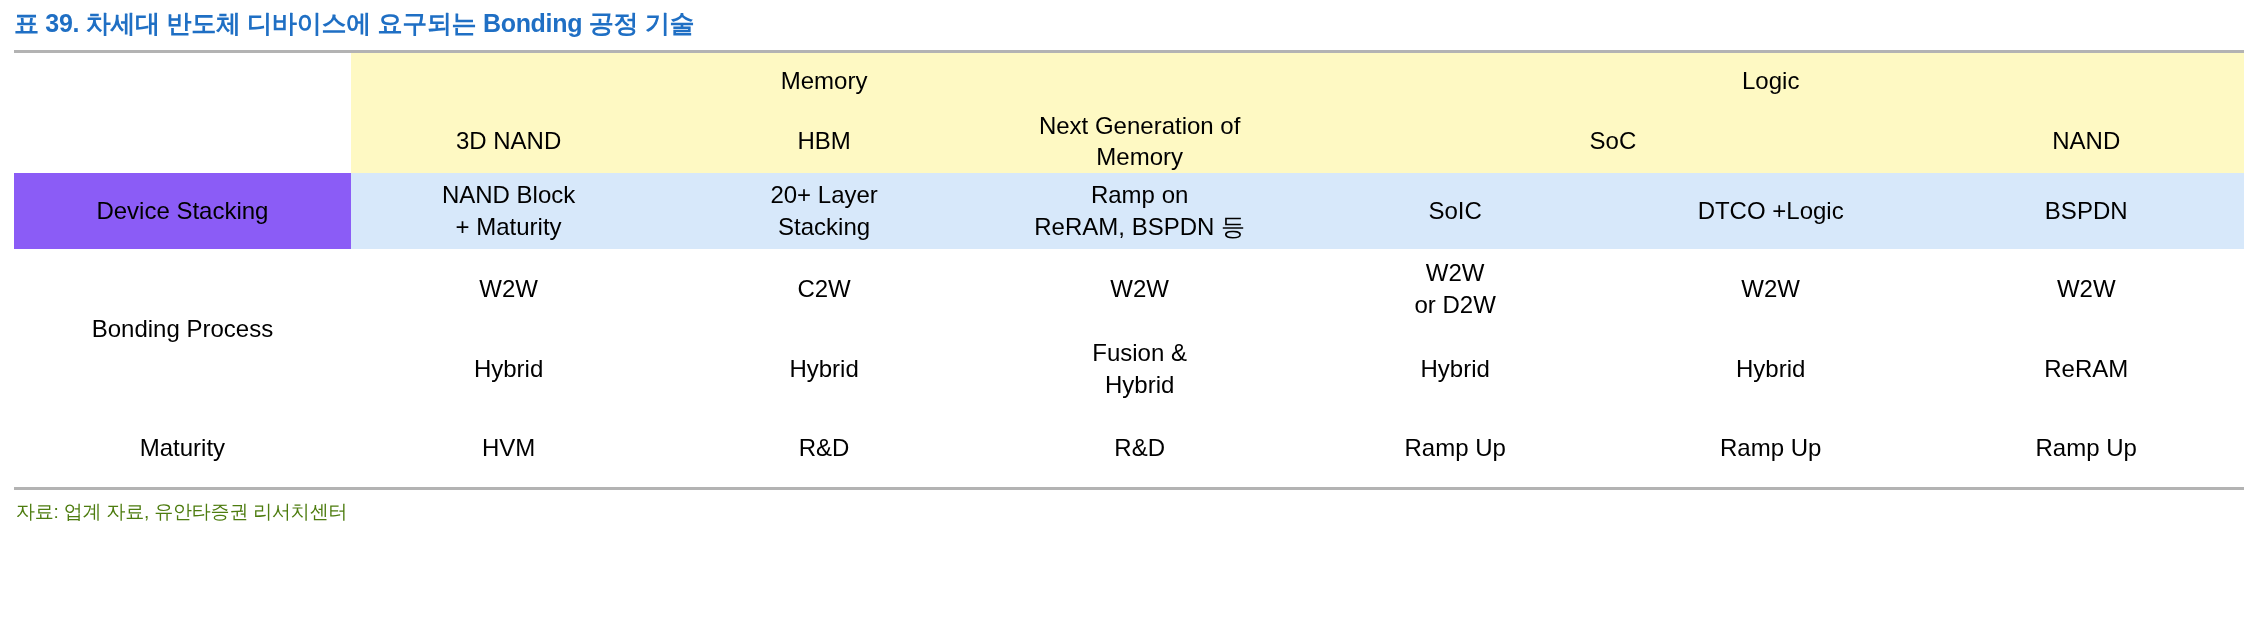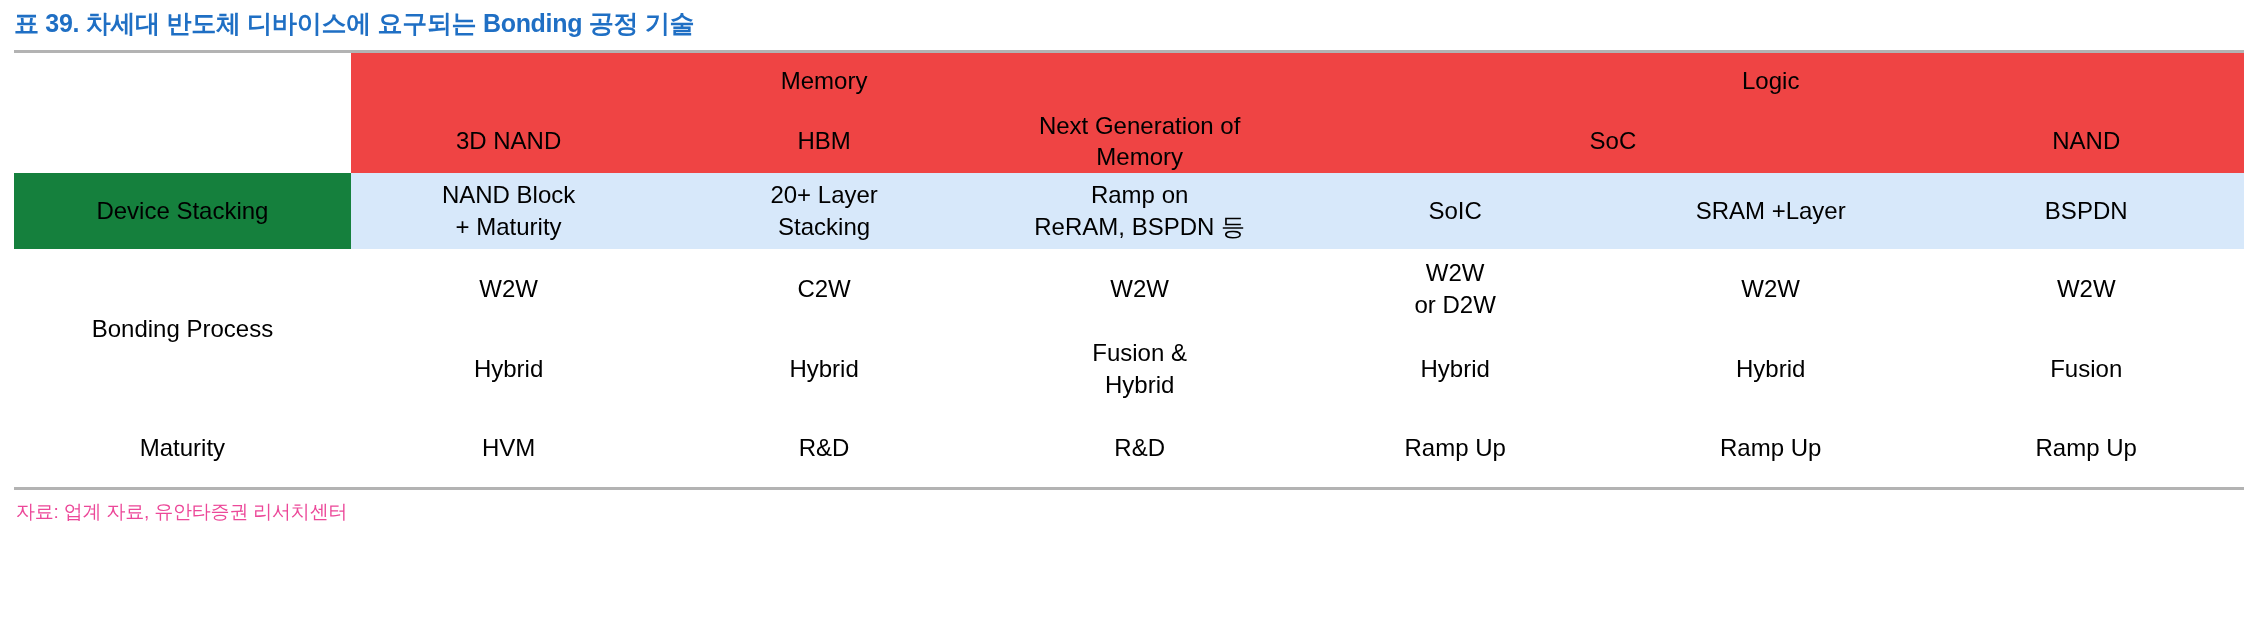--- a/index.html
+++ b/index.html
@@ -50,21 +50,21 @@
     font-weight: normal;
     color: #000000;
     font-size: 24px;
     line-height: 1.32;
     padding: 0;
   }
 
   
   .hdr-group,
   .hdr-sub {
-    background: #ef4444;
+    background: #fef9c3;
     font-weight: bold;
     font-size: 24px;
     color: #000;
   }
   .hdr-blank {
     background: #ffffff;
   }
   .hdr-group { height: 58px; }
   .hdr-sub   { height: 60px; }
 
@@ -74,34 +74,34 @@
     font-size: 25px;
     color: #000;
     background: inherit;
   }
 
   
   tr.row-blue td {
     background: #d7e8fa;
     height: 76px;
   }
-  tr.row-blue td.row-label { background: #15803d; }
+  tr.row-blue td.row-label { background: #8b5cf6; }
 
   
   tr.row-plain td { height: 80px; background:#ffffff; }
 
   
   .vsep { border-left: 1px solid #d5d5d5; }
 
   
   .hsep-top { border-top: 1px solid #d5d5d5; }
 
   .source-note {
     font-size: 19px;
-    color: #ec4899;
+    color: #4d7c0f;
     padding: 9px 0 0 2px;
     letter-spacing: -0.2px;
     white-space: nowrap;
   }
 
   .stack-line { display: block; }
 </style>
 </head>
 <body>
 
@@ -150,21 +150,21 @@
         <span class="stack-line">Stacking</span>
       </td>
       <td class="vsep">
         <span class="stack-line">Ramp on</span>
         <span class="stack-line">ReRAM, BSPDN 등</span>
       </td>
       <td class="vsep">
         <span class="stack-line">SoIC</span>
       </td>
       <td class="vsep">
-        <span class="stack-line">SRAM +Layer</span>
+        <span class="stack-line">DTCO +Logic</span>
       </td>
       <td class="vsep">
         <span class="stack-line">BSPDN</span>
       </td>
     </tr>
 
     <tr class="row-plain">
       <td class="row-label" rowspan="2">Bonding Process</td>
       <td class="vsep">
         <span class="stack-line">W2W</span>
@@ -198,21 +198,21 @@
         <span class="stack-line">Fusion &amp;</span>
         <span class="stack-line">Hybrid</span>
       </td>
       <td class="vsep hsep-top">
         <span class="stack-line">Hybrid</span>
       </td>
       <td class="vsep hsep-top">
         <span class="stack-line">Hybrid</span>
       </td>
       <td class="vsep hsep-top">
-        <span class="stack-line">Fusion</span>
+        <span class="stack-line">ReRAM</span>
       </td>
     </tr>
 
     <tr class="row-plain">
       <td class="row-label hsep-top">Maturity</td>
       <td class="vsep hsep-top">
         <span class="stack-line">HVM</span>
       </td>
       <td class="vsep hsep-top">
         <span class="stack-line">R&amp;D</span>

